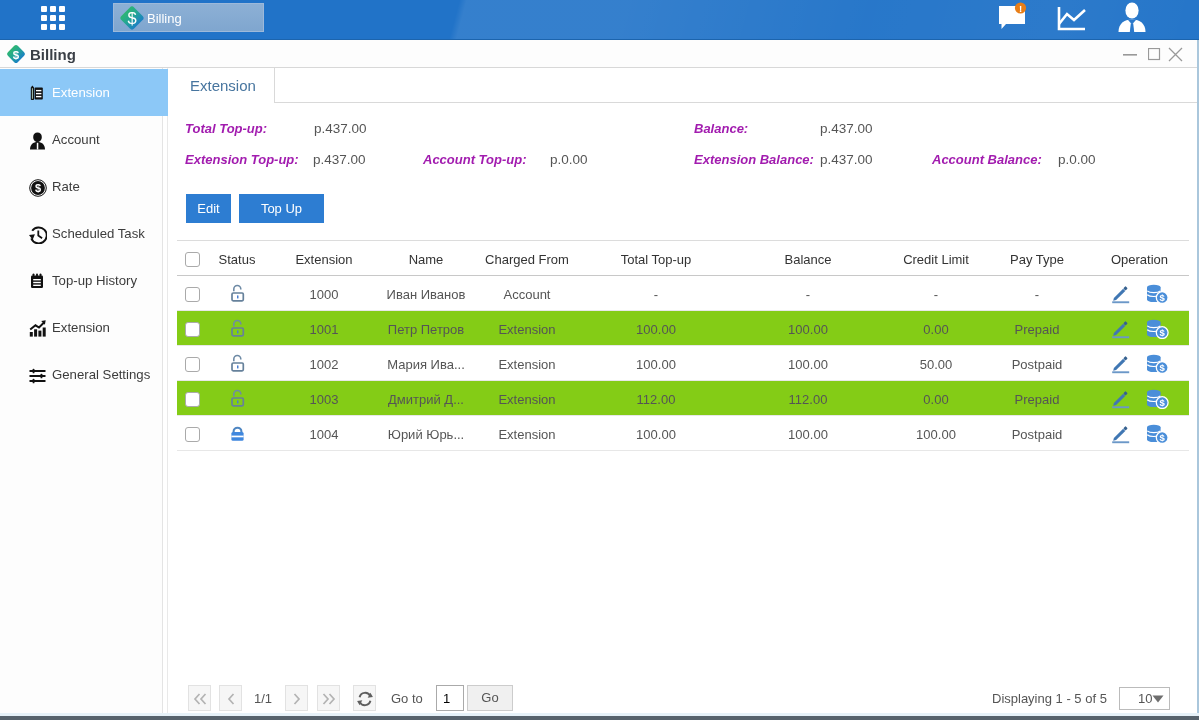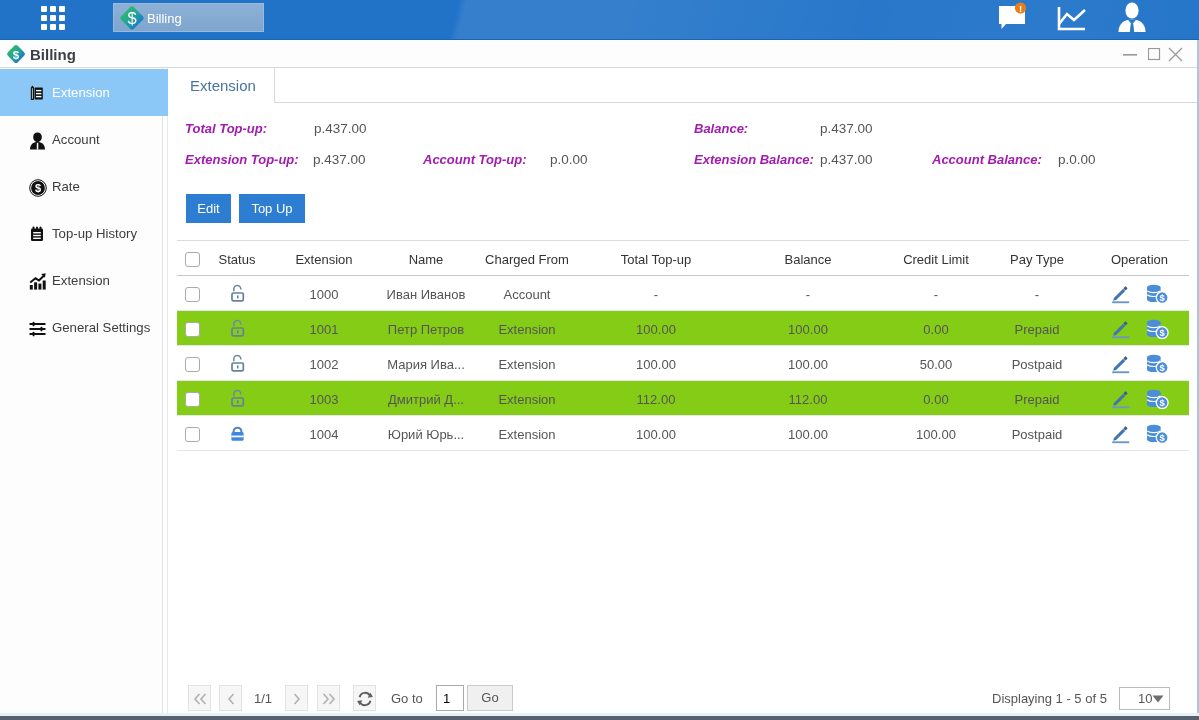--- a/index.html
+++ b/index.html
@@ -156,20 +156,28 @@
       </div>
     <div class="sitem">
         <span class="ic"><svg width="18" height="18" viewBox="0 0 18 18">
       <circle cx="9" cy="9" r="8.3" fill="none" stroke="#111" stroke-width="1"></circle>
       <circle cx="9" cy="9" r="6.9" fill="#111"></circle>
       <text x="9" y="13" font-size="11" font-weight="bold" fill="#fff" text-anchor="middle" font-family="Liberation Sans">$</text>
     </svg></span>
         <span class="lbl">Rate</span>
       </div>
     <div class="sitem">
+        <span class="ic"><svg width="18" height="18" viewBox="0 0 18 18">
+      <path d="M3.2 4.8 a8 8 0 1 1 -0.9 7.5" fill="none" stroke="#111" stroke-width="2"></path>
+      <path d="M0.3 8.2 l6 0.8 l-3.6 4.8 z" fill="#111" transform="rotate(-14 3 10)"></path>
+      <path d="M9.3 4.6 v5 l3.8 2.6" fill="none" stroke="#111" stroke-width="1.8"></path>
+    </svg></span>
+        <span class="lbl">Scheduled Task</span>
+      </div>
+    <div class="sitem">
         <span class="ic"><svg width="16" height="16" viewBox="0 0 16 16">
       <rect x="2" y="2.6" width="12" height="12.4" rx="1.2" fill="#111"></rect>
       <rect x="3.6" y="0.4" width="1.8" height="4" rx="0.9" fill="#111"></rect>
       <rect x="7.1" y="0.4" width="1.8" height="4" rx="0.9" fill="#111"></rect>
       <rect x="10.6" y="0.4" width="1.8" height="4" rx="0.9" fill="#111"></rect>
       <rect x="4.2" y="6" width="7.6" height="1.4" fill="#fff"></rect>
       <rect x="4.2" y="8.8" width="7.6" height="1.4" fill="#fff"></rect>
       <rect x="4.2" y="11.6" width="7.6" height="1.4" fill="#fff"></rect>
     </svg></span>
         <span class="lbl">Top-up History</span>
@@ -212,21 +220,21 @@
     <div class="stat" style="left:17px;top:84px"><b>Extension Top-up:</b></div>
     <div class="stat" style="left:145px;top:84px">p.437.00</div>
     <div class="stat" style="left:255px;top:84px"><b>Account Top-up:</b></div>
     <div class="stat" style="left:382px;top:84px">p.0.00</div>
     <div class="stat" style="left:526px;top:84px"><b>Extension Balance:</b></div>
     <div class="stat" style="left:652px;top:84px">p.437.00</div>
     <div class="stat" style="left:764px;top:84px"><b>Account Balance:</b></div>
     <div class="stat" style="left:890px;top:84px">p.0.00</div>
 
     <div class="btn" style="left:18px;width:45px">Edit</div>
-    <div class="btn" style="left:71px;width:66px">Top Up</div>
+    <div class="btn" style="left:71px;width:85px">Top Up</div>
 
     <table class="grid">
       <colgroup>
         <col style="width:31px">
           <col style="width:58px">
           <col style="width:116px">
           <col style="width:88px">
         <col style="width:114px">
           <col style="width:144px">
           <col style="width:160px">

